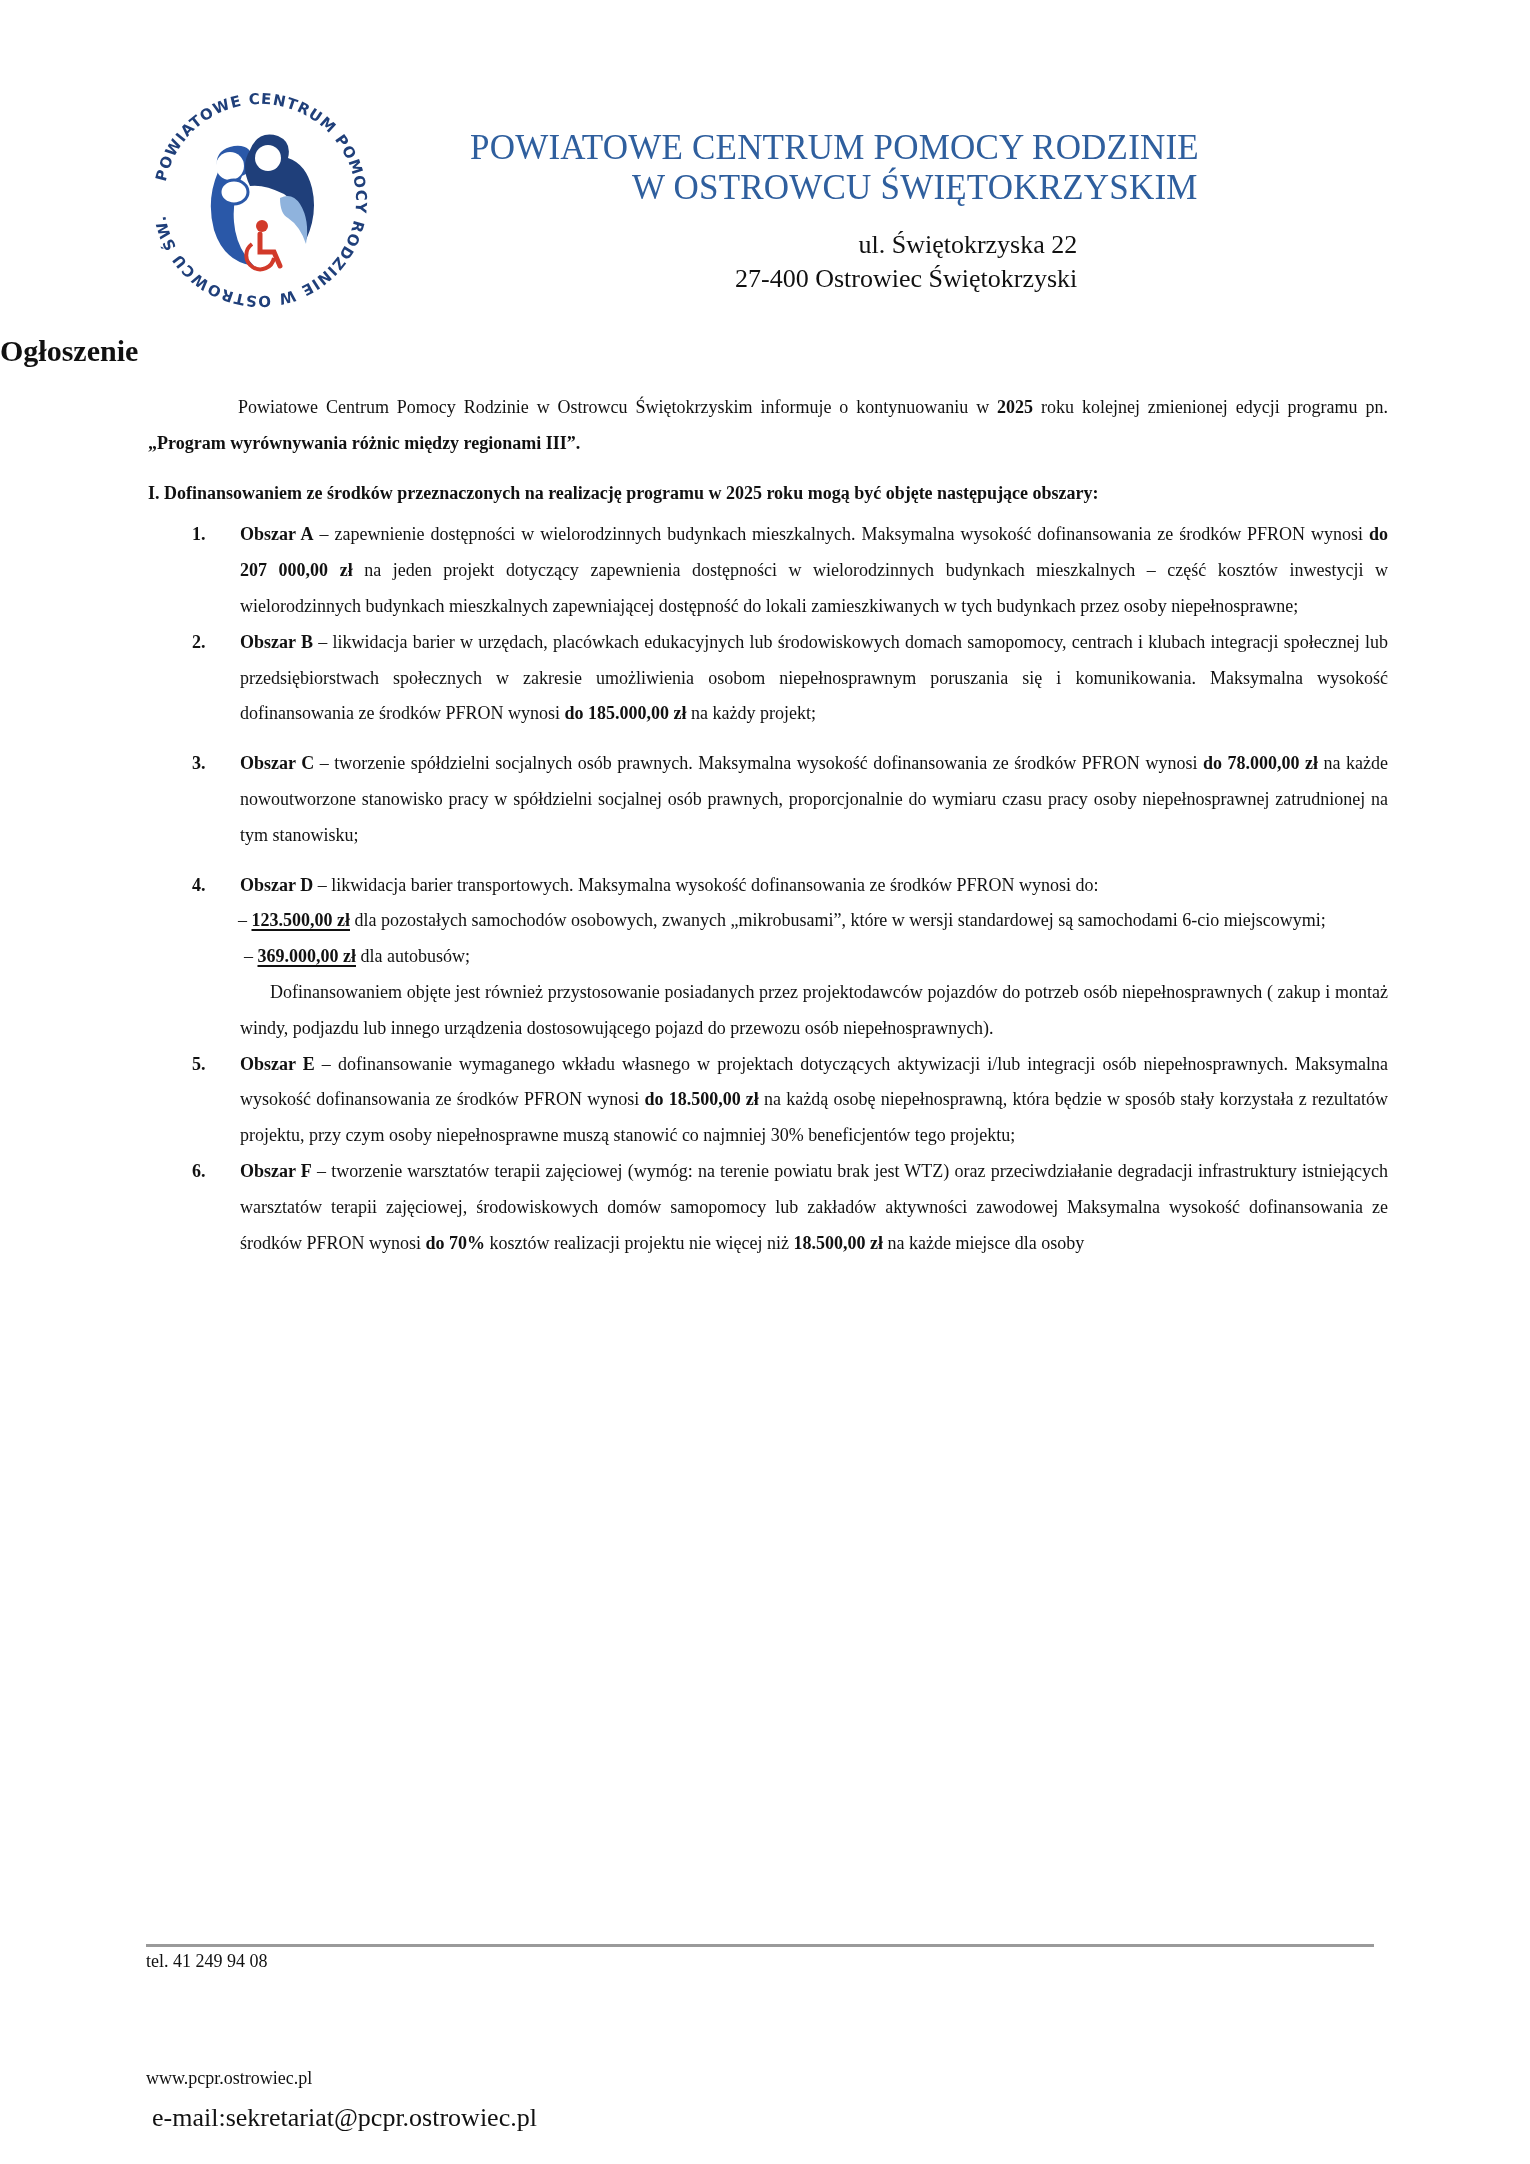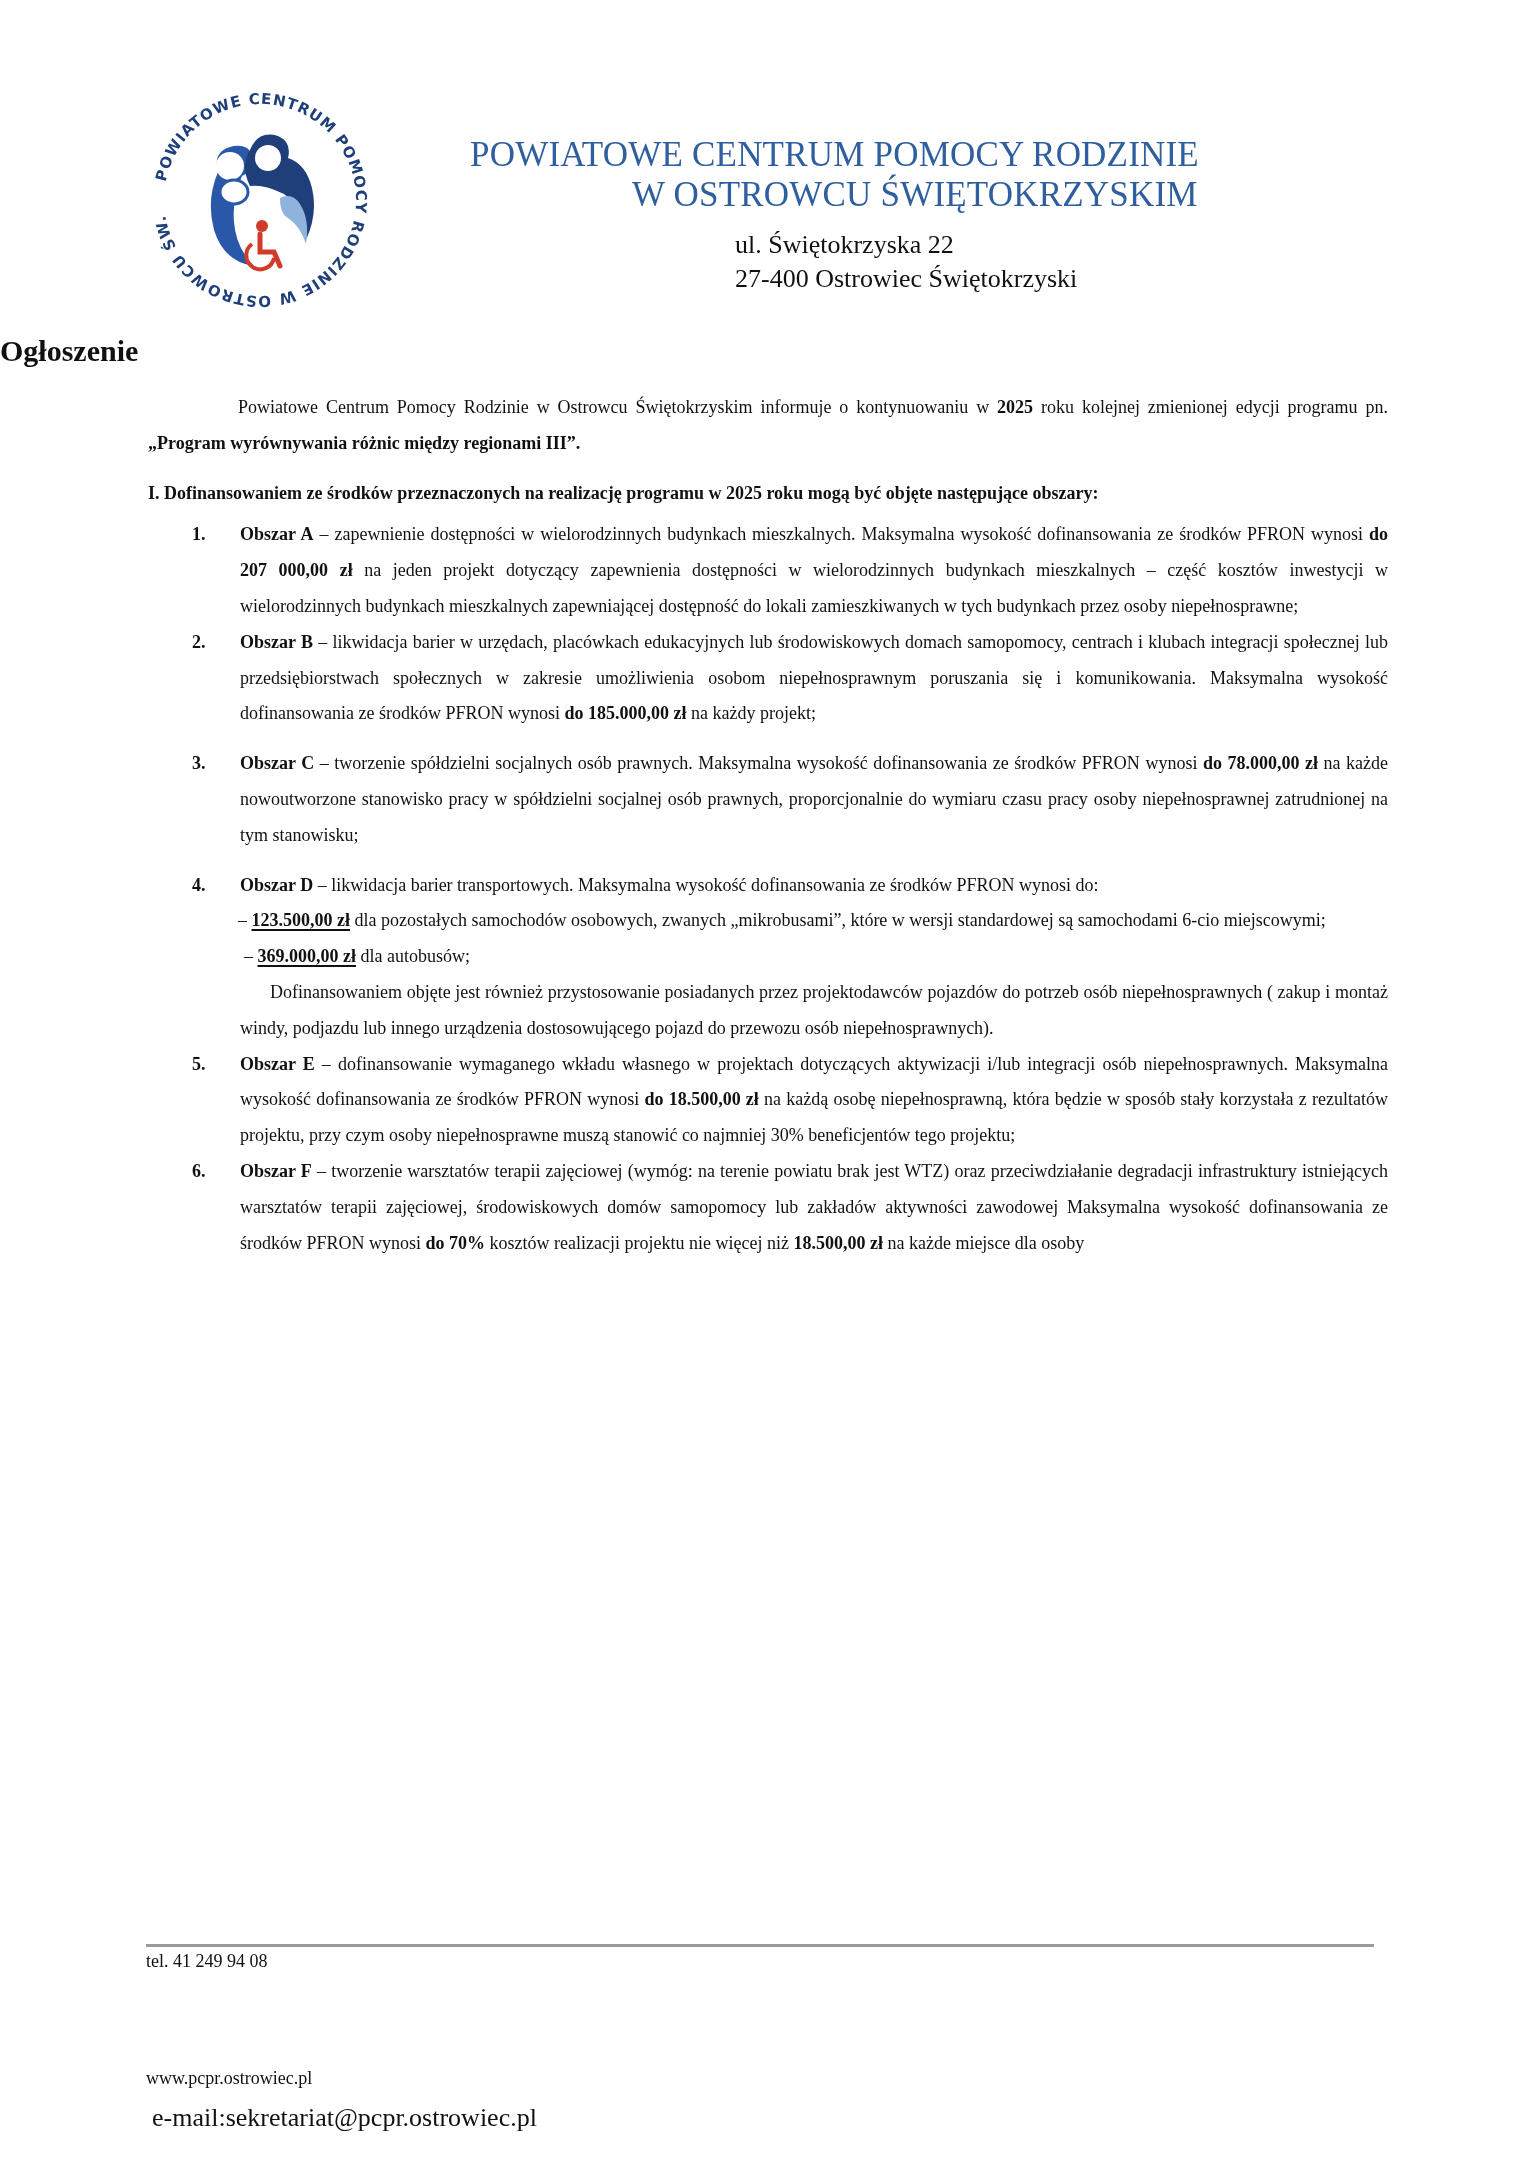--- a/index.html
+++ b/index.html
@@ -6,25 +6,25 @@
   body {
     width: 1530px; height: 2164px; position: relative; overflow: hidden;
     font-family: "Liberation Serif", "DejaVu Serif", serif;
     color: #111111;
   }
   .logo { position: absolute; left: 140px; top: 80px; width: 240px; height: 240px; }
   .org-title {
     position: absolute; left: 470px; top: 128px; width: 880px;
     color: #2f5f9e; font-size: 35px; line-height: 40px; letter-spacing: 0.2px;
   }
-  .org-title .l1 { display: block; margin-top: 7px; }
+  .org-title .l1 { display: block; }
   .org-title .l2 { display: block; padding-left: 162px; }
   .address {
     position: absolute; left: 735px; top: 228px;
-    font-size: 26px; line-height: 34px;
+    font-size: 26px; line-height: 34px; text-align: right;
   }
   .doc-title {
     position: absolute; left: 0; width: 1530px; top: 334px; 
     font-size: 30px; font-weight: bold;
   }
   .content {
     position: absolute; left: 148px; top: 390px; width: 1240px;
     font-size: 18px; line-height: 35.8px; text-align: justify;
   }
   .intro { margin: 0; text-indent: 90px; }

